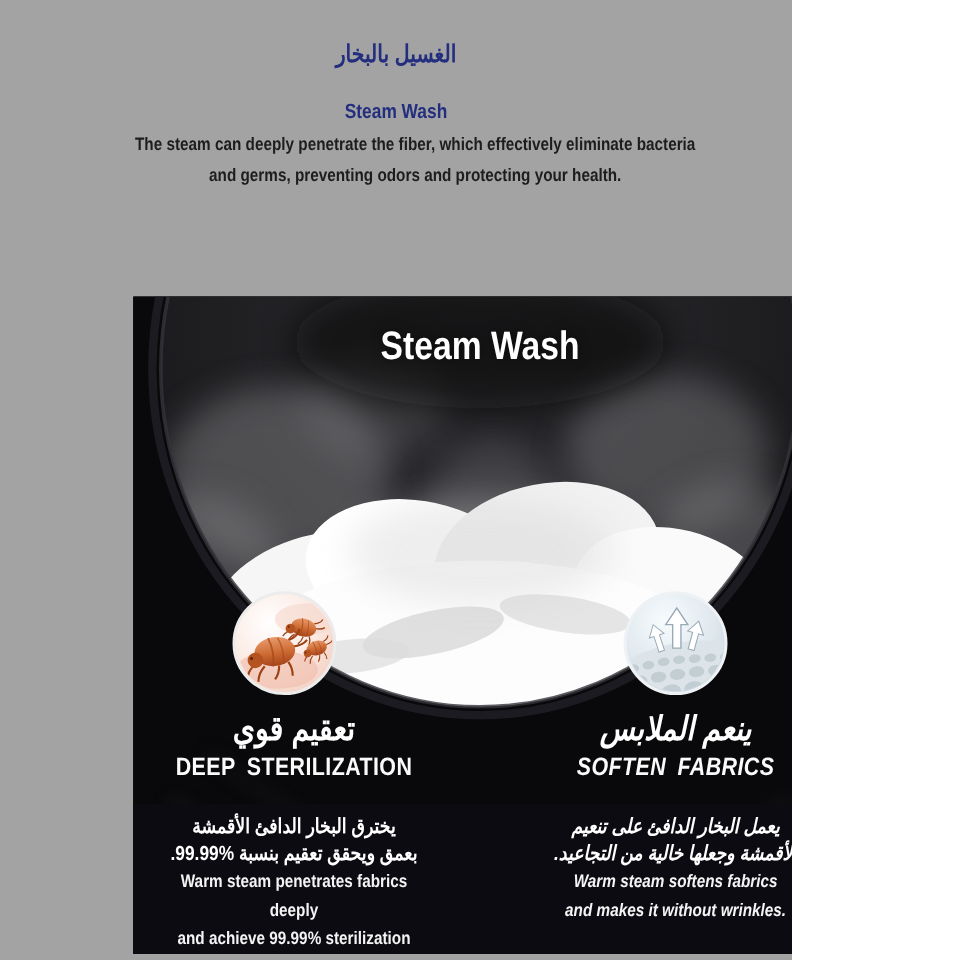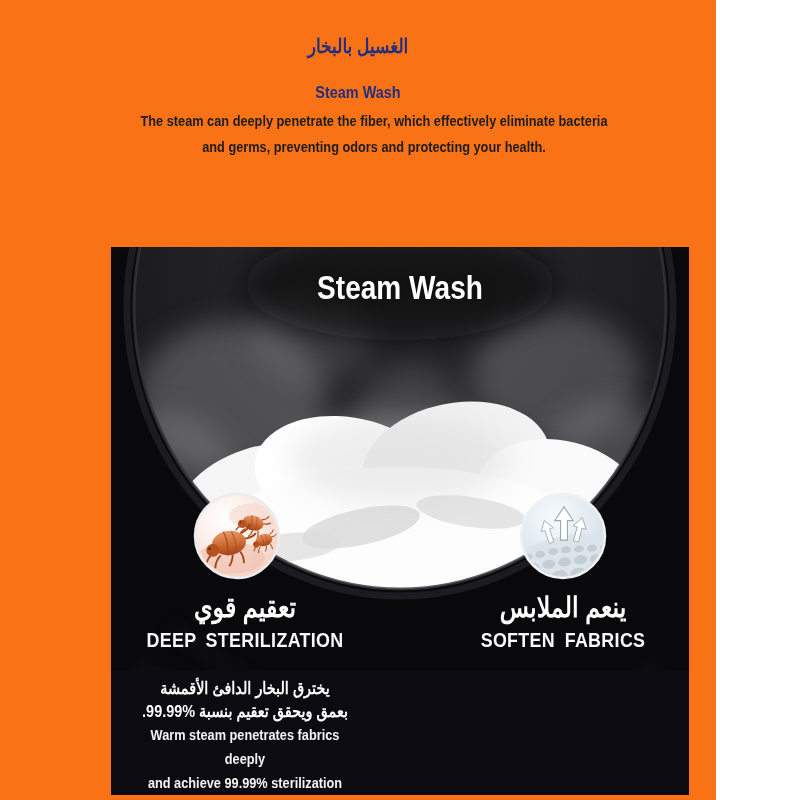--- a/index.html
+++ b/index.html
@@ -1,38 +1,38 @@
 <!DOCTYPE html>
 <html><head>
 <meta charset="utf-8">
 <style>
   * { margin:0; padding:0; box-sizing:border-box; }
   html,body { width:800px; height:800px; background:#ffffff; font-family:"Liberation Sans", sans-serif; }
-  .poster { position:relative; width:716px; height:800px; background:#f97316; overflow:hidden; }
+  .poster { position:relative; width:660px; height:800px; background:#a3a3a3; overflow:hidden; }
 
   .condense { transform:scaleX(.85); transform-origin:50% 50%; }
 
   
   .header { position:absolute; top:0; left:0; width:100%; text-align:center; padding-top:33px; }
   .ar-title { font-size:20px; font-weight:bold; color:#242e7f; direction:rtl; line-height:26px; }
   .ar-para  { margin-top:6px; }
   .ar-line  { font-size:19px; font-weight:bold; color:#1d1d1f; direction:rtl; line-height:28px; }
   .en-title { margin-top:22px; font-size:17px; font-weight:bold; color:#242e7f; line-height:24px; }
   .en-para  { margin-top:3px;margin-left:32px; }
   .en-line  { font-size:15px; font-weight:bold; color:#1d1d1f; line-height:26px; }
 
   
   .hero { position:absolute; left:111px; top:247px; width:578px; height:548px; background:#09090b; overflow:hidden; }
   .hero-svg { position:absolute; inset:0; display:block; }
   .hero-title { position:absolute; top:22px; left:0; width:100%; text-align:center; color:#ffffff;
                 font-size:33px; font-weight:bold; text-shadow:0 0 10px rgba(0,0,0,.55); }
 
   .features { position:absolute; top:344px; left:0; width:100%; display:flex; justify-content:space-between; }
   .feature  { width:268px; text-align:center; }
-  .feature-right { margin-right:-8px; }
+  .feature-right { margin-right:-8px;font-style:italic; }
   .f-ar { font-size:28px; font-weight:bold; color:#ffffff; direction:rtl; line-height:34px; }
   .f-en { margin-top:3px; font-size:21px; font-weight:bold; color:#fafafa; line-height:24px; word-spacing:5px; letter-spacing:.4px; }
 
   .panel { position:absolute; left:0; top:423px; width:100%; height:125px; background:#0b0b11;
            display:flex; justify-content:space-between; padding-top:7px; }
   .p-col { width:268px; text-align:center; }
   .p-ar { font-size:17px; font-weight:bold; color:#ffffff; direction:rtl; line-height:23px; }
   .p-en { font-size:15px; font-weight:bold; color:#f4f4f4; line-height:24px; }
 </style>
 </head>
@@ -199,16 +199,22 @@
       </div>
     </div>
 
     <div class="panel">
       <div class="p-col">
         <div class="p-ar condense">يخترق البخار الدافئ الأقمشة</div>
         <div class="p-ar condense">بعمق ويحقق تعقيم بنسبة %99.99.</div>
         <div class="p-en condense">Warm steam penetrates fabrics deeply</div>
         <div class="p-en condense">and achieve 99.99% sterilization effect.</div>
       </div>
+      <div class="p-col feature-right">
+        <div class="p-ar condense">يعمل البخار الدافئ على تنعيم</div>
+        <div class="p-ar condense">الأقمشة وجعلها خالية من التجاعيد.</div>
+        <div class="p-en condense">Warm steam softens fabrics</div>
+        <div class="p-en condense">and makes it without wrinkles.</div>
+      </div>
     </div>
 
   </div>
 </div>
 
 </body></html>

